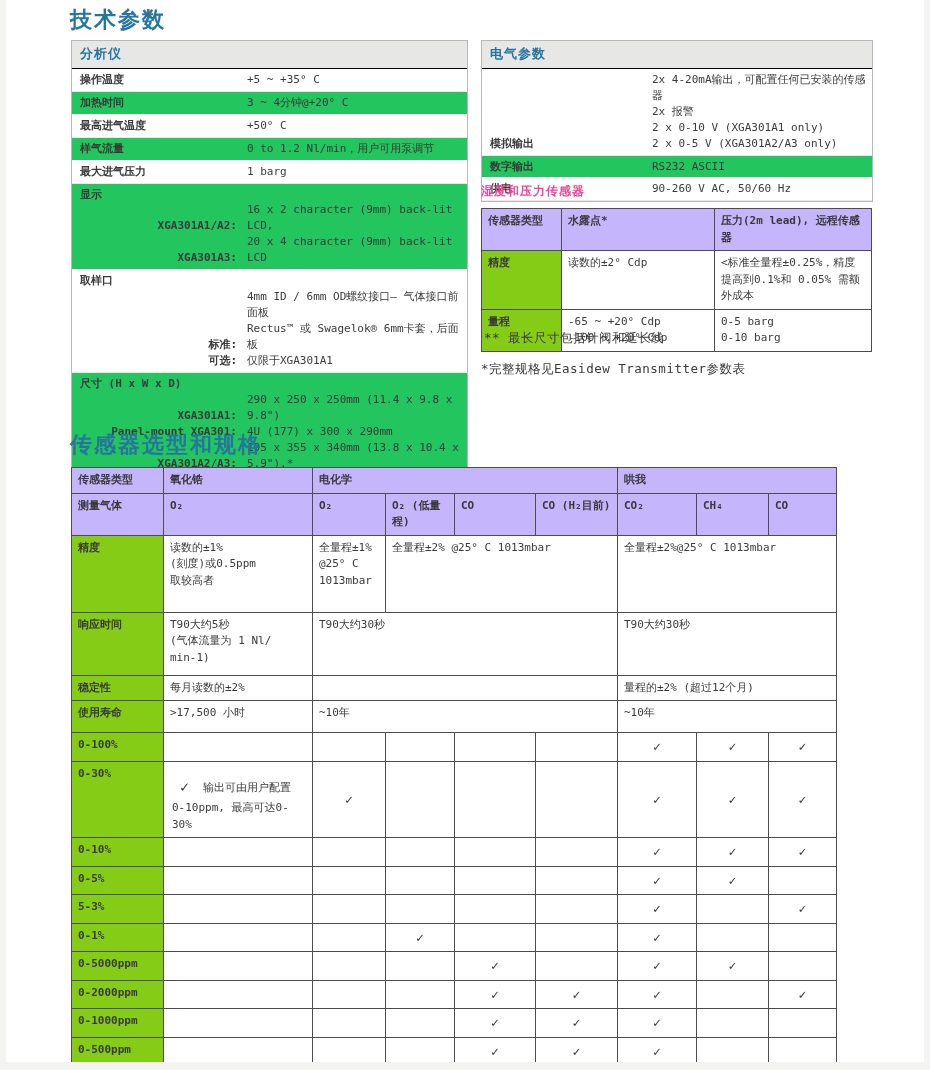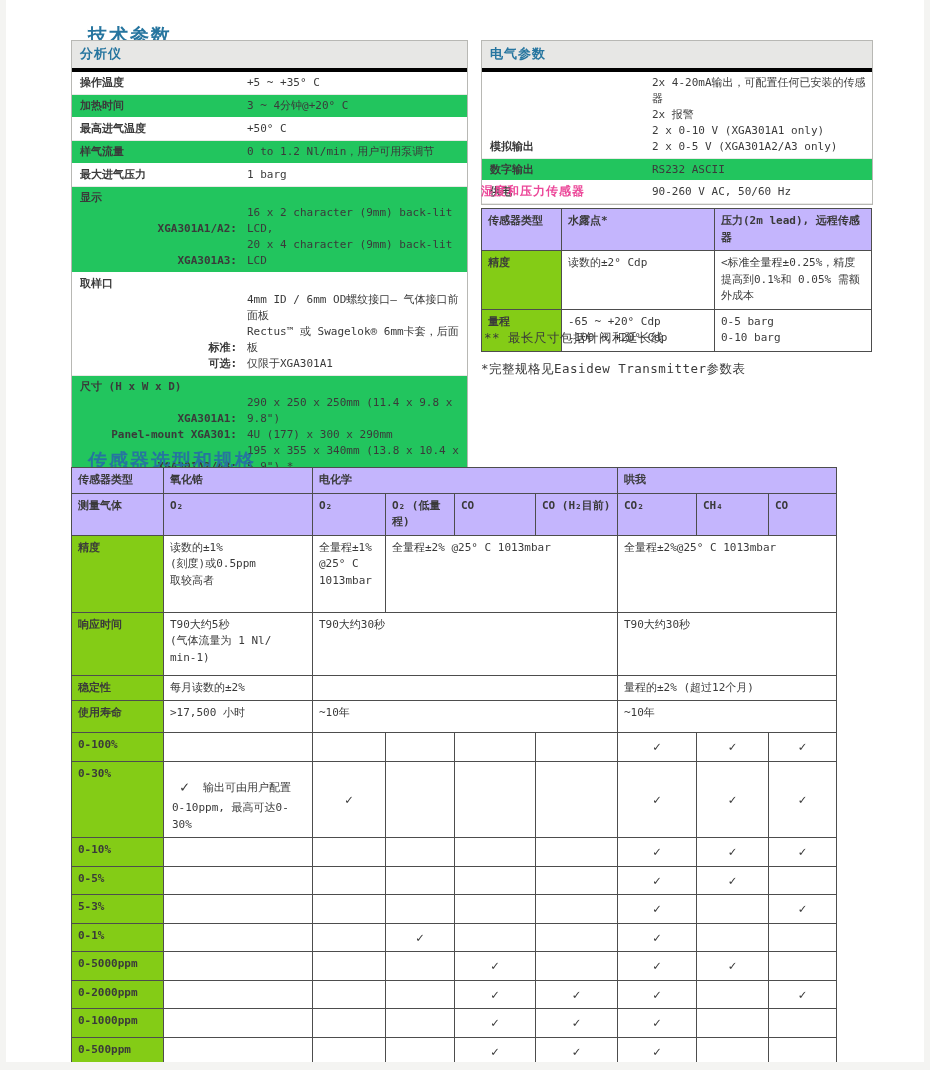--- a/index.html
+++ b/index.html
@@ -1,25 +1,25 @@
 <!DOCTYPE html>
 <html><head>
 <meta charset="utf-8">
 <style>
   html,body{margin:0;padding:0;background:#ffffff;}
   .page{position:relative;width:930px;height:1070px;background:#ffffff;overflow:hidden;
         font-family:"DejaVu Sans Mono","DejaVu Sans",sans-serif;color:#3a3a3a;
         border-left:6px solid #f4f4f2;border-right:6px solid #f4f4f2;border-bottom:8px solid #f4f4f2;box-sizing:border-box;}
   .abs{position:absolute;}
-  h1.sec-title{margin:18px;font-family:"DejaVu Sans",sans-serif;font-weight:bold;
-        font-size:19px;letter-spacing:2px;color:#26759f;}
+  h1.sec-title{margin:0;font-family:"DejaVu Sans",sans-serif;font-weight:bold;
+        font-size:22px;letter-spacing:2px;color:#26759f;}
   
   .ltable{border:1px solid #b8b8b4;background:#ffffff;font-size:11px;line-height:1.45;}
   .ltable .tbl-header{background:#e7e7e5;color:#26759f;font-weight:bold;font-size:13px;
-        padding:4px 8px;letter-spacing:1px;border-bottom:4px solid #000000;}
+        padding:4px 8px;letter-spacing:1px;border-bottom:1px solid #000000;}
   .a-row{padding:3px 0;border-bottom:1px solid #e9e9e6;}
   .a-row.shade{background:#22c55e;border-bottom:1px solid #ffffff;}
   .flex{display:flex;align-items:flex-end;}
   .a-label{flex:0 0 175px;font-weight:bold;padding-left:8px;box-sizing:border-box;}
   .a-label.group{flex:none;display:block;}
   .a-sublabel{flex:0 0 175px;font-weight:bold;text-align:right;padding-right:10px;box-sizing:border-box;}
   .a-value{flex:1;white-space:pre-line;padding-right:6px;}
   .e-label{flex:0 0 170px;font-weight:bold;padding-left:8px;box-sizing:border-box;}
   
   table.dtable{border-collapse:collapse;table-layout:fixed;font-size:11px;background:#ffffff;}

